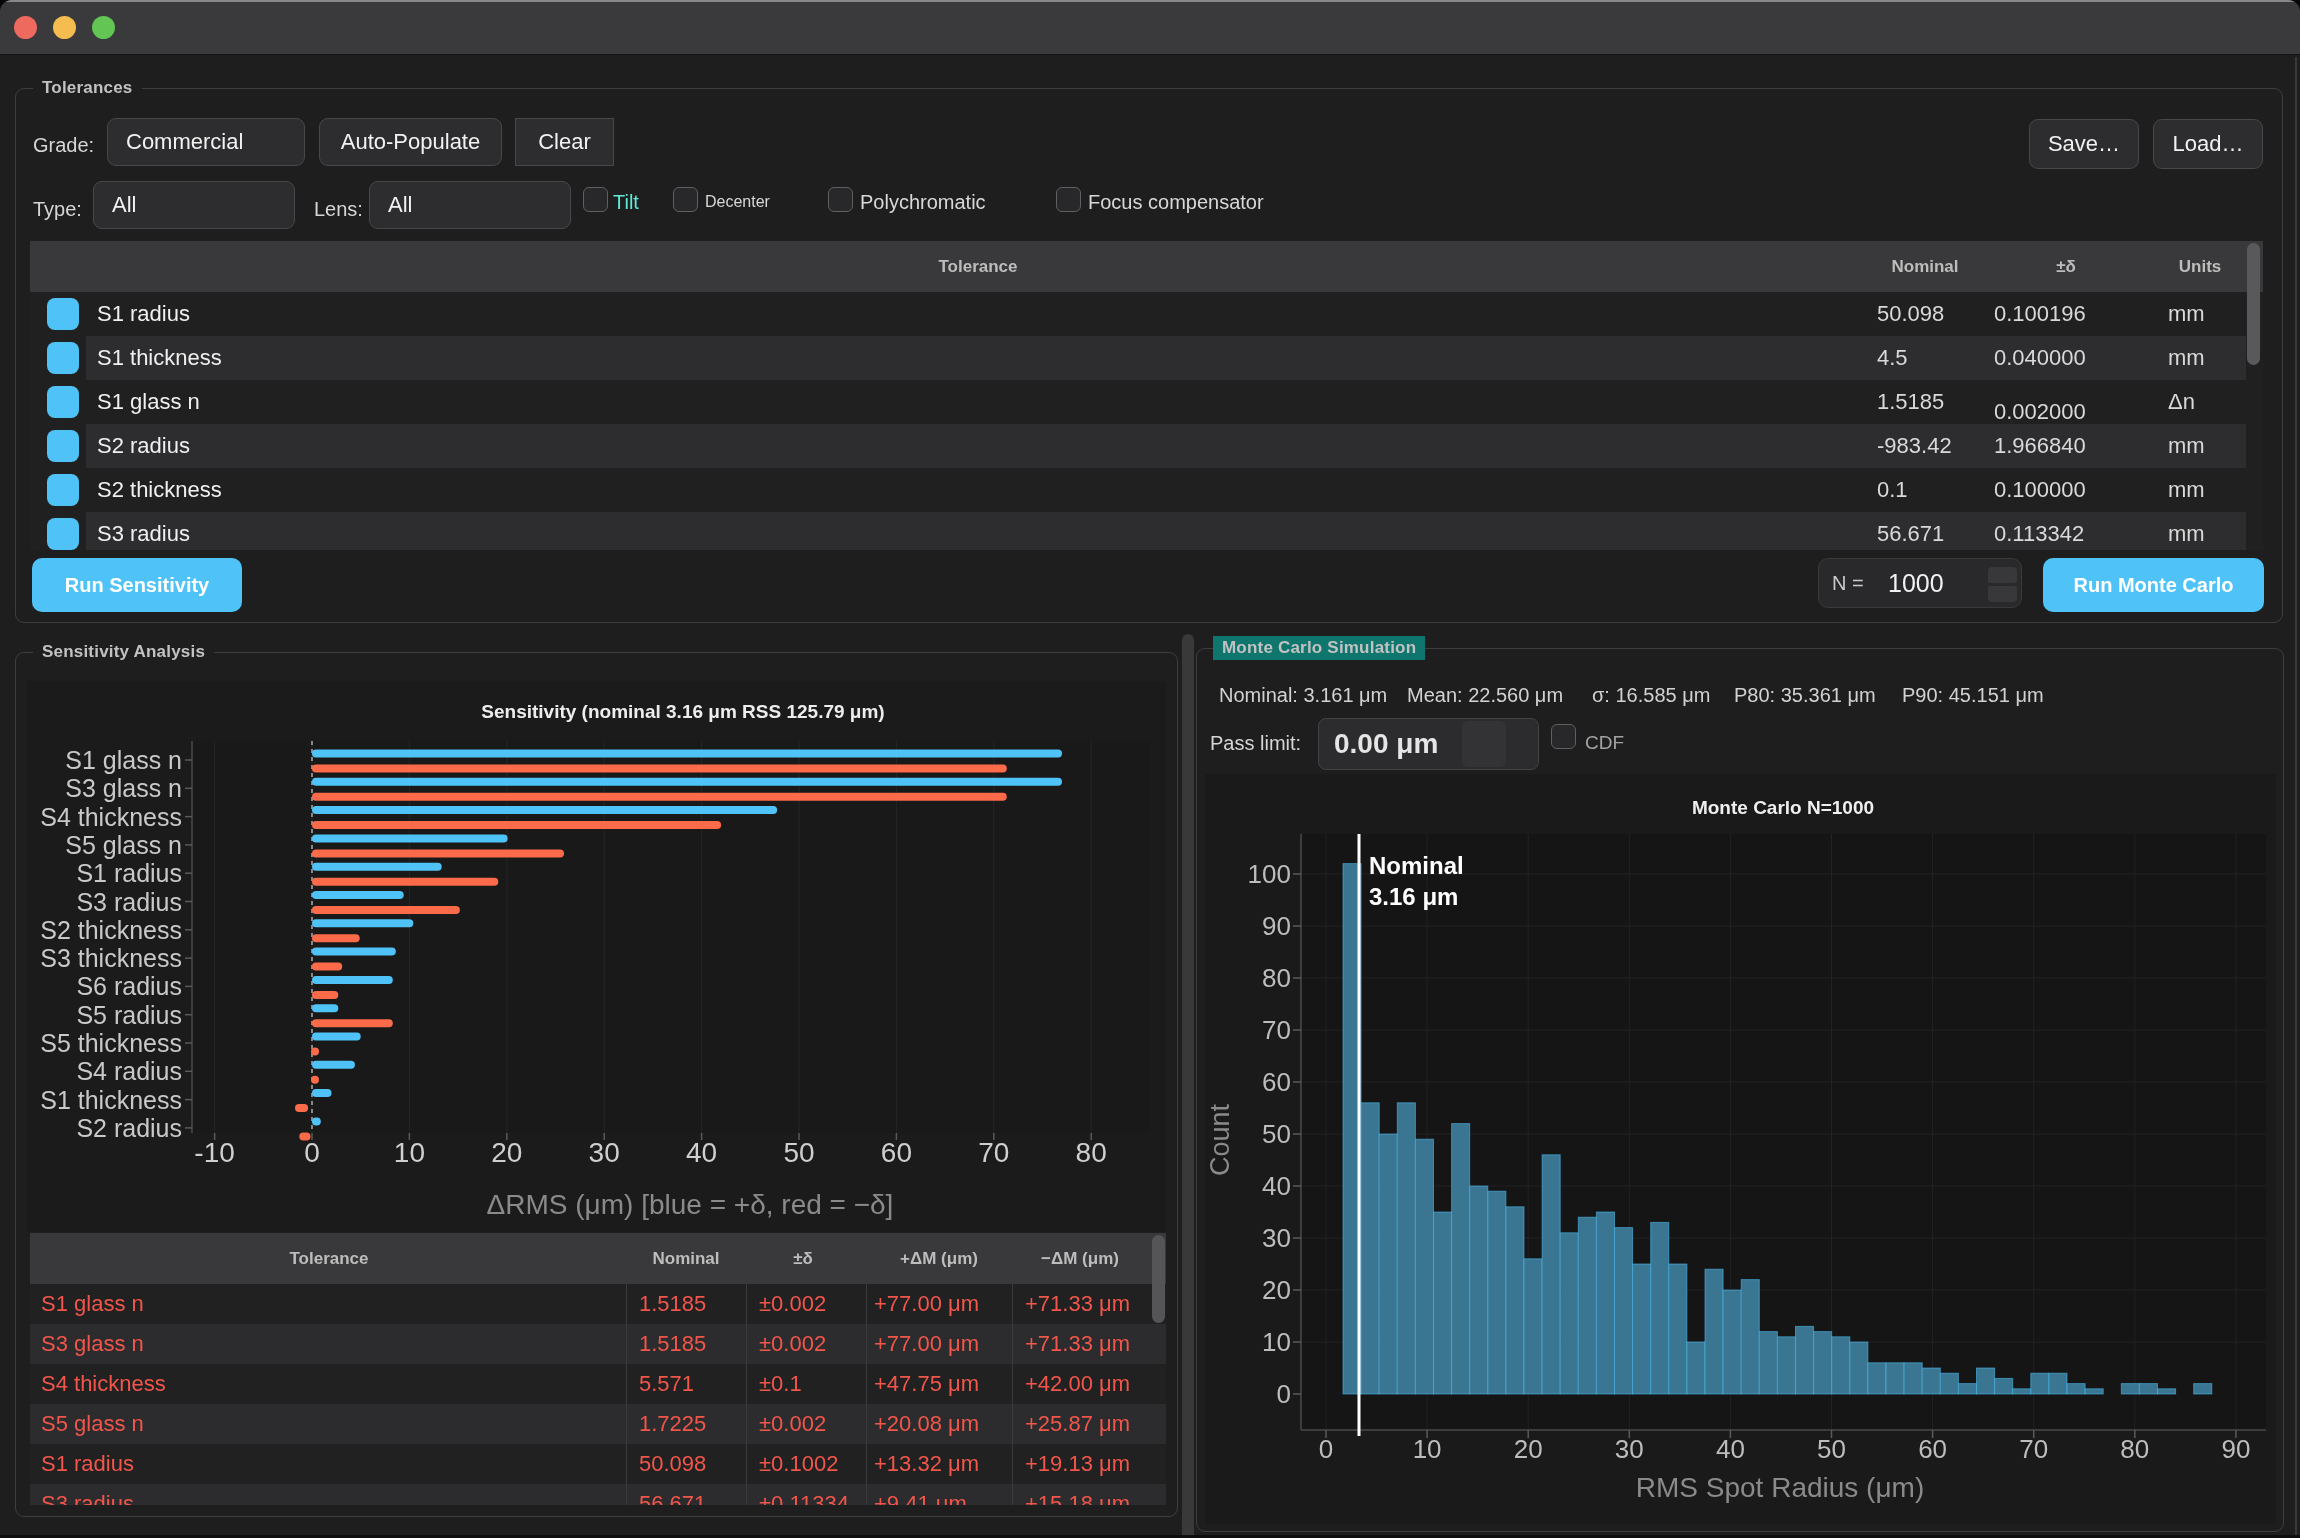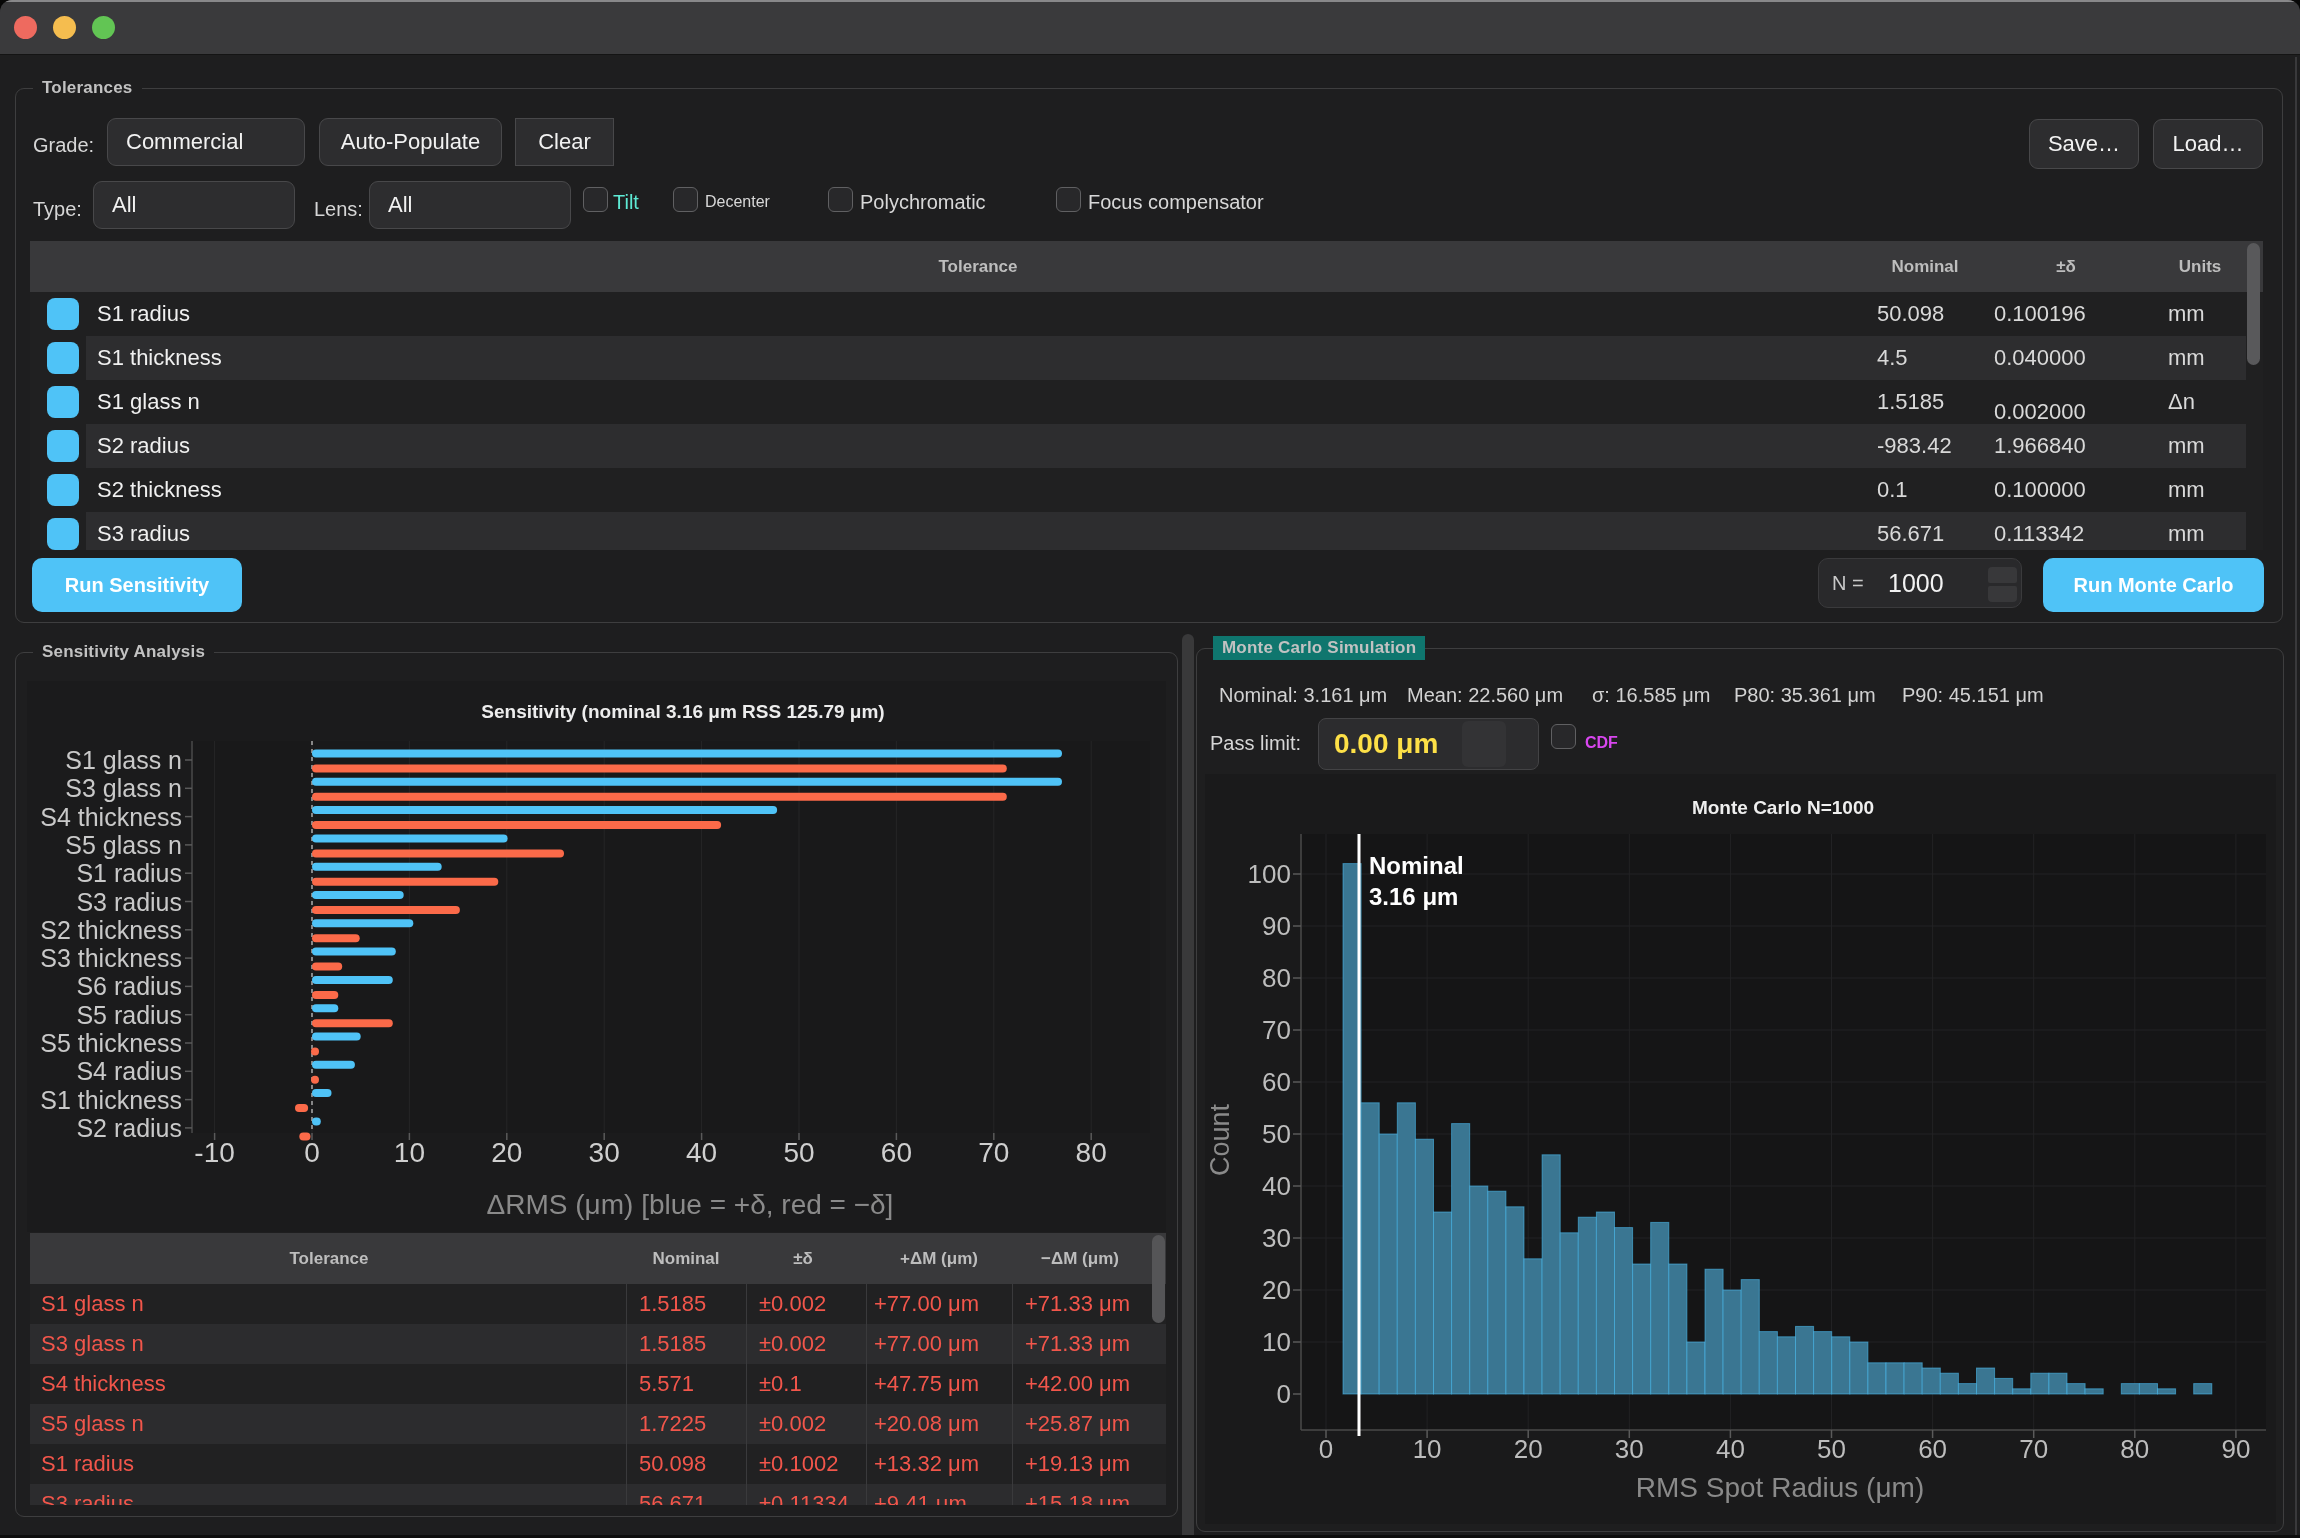--- a/index.html
+++ b/index.html
@@ -230,24 +230,24 @@
 <div style="position:absolute;left:982px;top:51px;width:1px;height:221px;background:#3a3a3c"></div>
 <div style="position:absolute;left:1122px;top:2px;width:13px;height:88px;border-radius:7px;background:#555557"></div>
 </div>
 <div style="position:absolute;left:1219px;top:680px;width:400px;height:30px;line-height:30px;font-size:20px;color:#d2d2d2;font-weight:500;text-align:left">Nominal: 3.161 μm</div>
 <div style="position:absolute;left:1407px;top:680px;width:400px;height:30px;line-height:30px;font-size:20px;color:#d2d2d2;font-weight:500;text-align:left">Mean: 22.560 μm</div>
 <div style="position:absolute;left:1592px;top:680px;width:400px;height:30px;line-height:30px;font-size:20px;color:#d2d2d2;font-weight:500;text-align:left">σ: 16.585 μm</div>
 <div style="position:absolute;left:1734px;top:680px;width:400px;height:30px;line-height:30px;font-size:20px;color:#d2d2d2;font-weight:500;text-align:left">P80: 35.361 μm</div>
 <div style="position:absolute;left:1902px;top:680px;width:400px;height:30px;line-height:30px;font-size:20px;color:#d2d2d2;font-weight:500;text-align:left">P90: 45.151 μm</div>
 <div style="position:absolute;left:1210px;top:728px;width:400px;height:30px;line-height:30px;font-size:20px;color:#d6d6d6;font-weight:normal;text-align:left">Pass limit:</div>
 <div style="position:absolute;left:1318px;top:718px;width:221px;height:52px;background:#2c2c2e;border:1.5px solid #434345;border-radius:8px;box-sizing:border-box"></div>
-<div style="position:absolute;left:1334px;top:718px;width:200px;height:64px;line-height:52px;font-size:28px;font-weight:bold;color:#fde047">0.00 μm</div>
+<div style="position:absolute;left:1334px;top:718px;width:200px;height:64px;line-height:52px;font-size:28px;font-weight:bold;color:#e5e5e5">0.00 μm</div>
 <div style="position:absolute;left:1462px;top:721px;width:44px;height:46px;background:#333335;border-radius:6px"></div>
 <div style="position:absolute;left:1551px;top:724px;width:25px;height:25px;background:#28282a;border:1.5px solid #606062;border-radius:6px;box-sizing:border-box"></div>
-<div style="position:absolute;left:1585px;top:728px;width:400px;height:30px;line-height:30px;font-size:16px;color:#d946ef;font-weight:700;text-align:left">CDF</div>
+<div style="position:absolute;left:1585px;top:728px;width:400px;height:30px;line-height:30px;font-size:19px;color:#a3a3a3;font-weight:400;text-align:left">CDF</div>
 <svg width="1071" height="750" viewBox="0 0 1071 750" style="position:absolute;left:1205px;top:774px">
 <rect x="0" y="0" width="1071" height="750" fill="#1a1a1b"></rect>
 <rect x="96" y="60" width="965" height="596" fill="#151516"></rect>
 <line x1="121.0" y1="60" x2="121.0" y2="656" stroke="#222224" stroke-width="1"></line>
 <line x1="222.1" y1="60" x2="222.1" y2="656" stroke="#222224" stroke-width="1"></line>
 <line x1="323.2" y1="60" x2="323.2" y2="656" stroke="#222224" stroke-width="1"></line>
 <line x1="424.3" y1="60" x2="424.3" y2="656" stroke="#222224" stroke-width="1"></line>
 <line x1="525.4" y1="60" x2="525.4" y2="656" stroke="#222224" stroke-width="1"></line>
 <line x1="626.5" y1="60" x2="626.5" y2="656" stroke="#222224" stroke-width="1"></line>
 <line x1="727.6" y1="60" x2="727.6" y2="656" stroke="#222224" stroke-width="1"></line>

